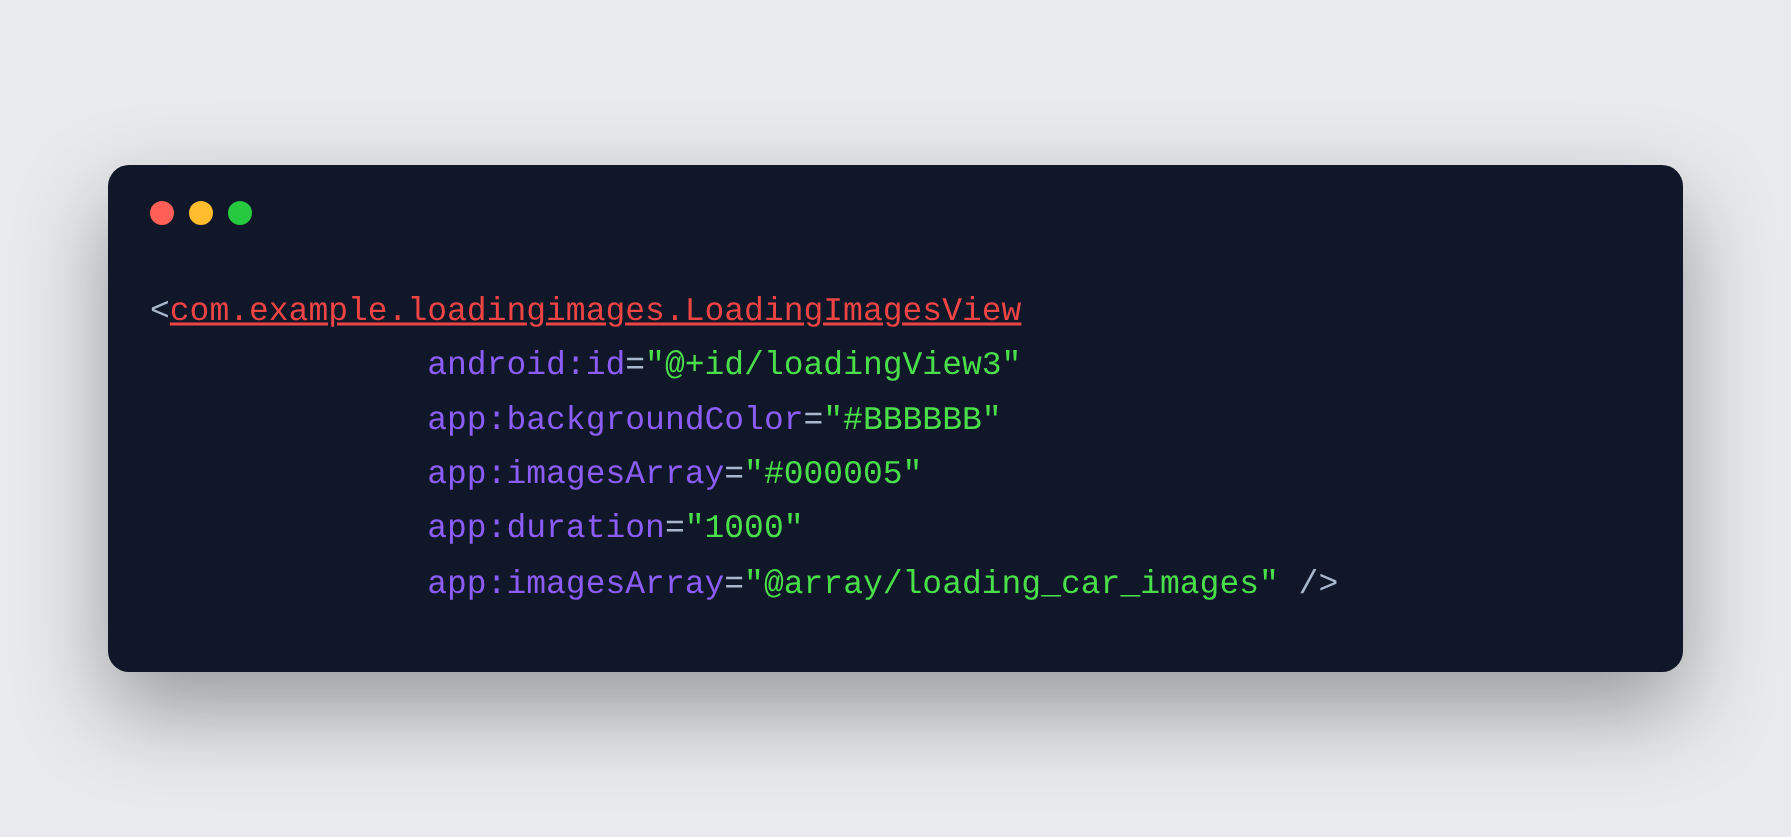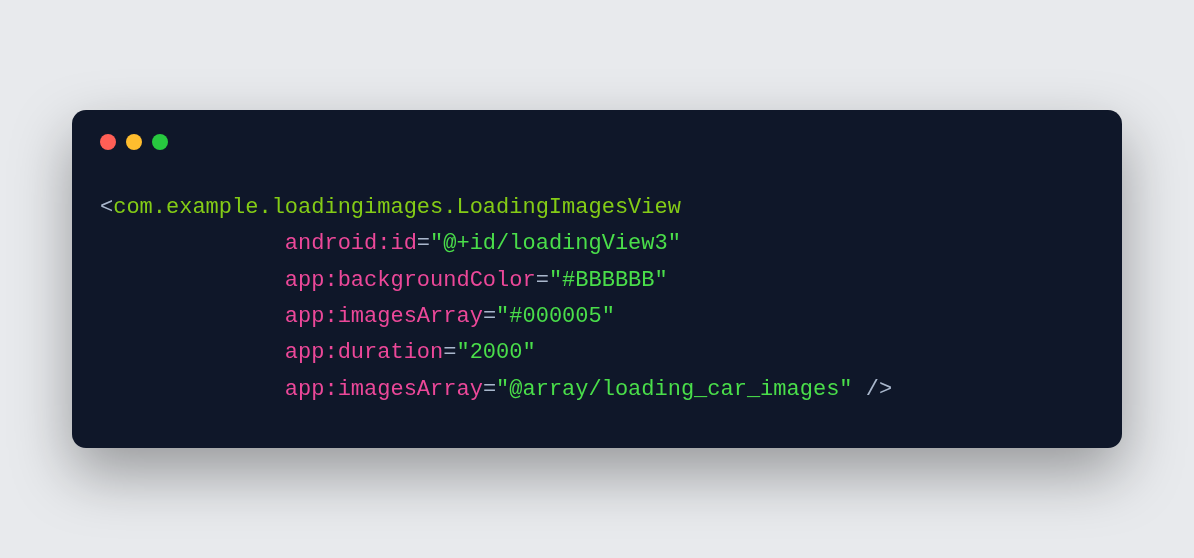--- a/index.html
+++ b/index.html
@@ -45,22 +45,22 @@
     
     .code-content {
       padding: 40px 28px 40px 28px;
       font-size: 22px;
       line-height: 1.65;
       white-space: pre;
       color: #a9b7cc;
     }
     
     .tag-bracket { color: #a9b7cc; }
-    .tag-name { color: #84cc16; }
-    .attr-name { color: #ec4899; text-align: center; }
+    .tag-name { color: #ef4444; text-decoration: underline; }
+    .attr-name { color: #8b5cf6; text-align: center; }
     .equals { color: #a9b7cc; }
     .string { color: #4ade4a; }
     
     .indent {
       display: inline-block;
       width: 14ch;
     }
   </style>
 </head>
 <body>
@@ -68,15 +68,15 @@
 <div class="code-window">
   <div class="window-controls">
     <div class="control-dot dot-close"></div>
     <div class="control-dot dot-minimize"></div>
     <div class="control-dot dot-maximize"></div>
   </div>
   <div class="code-content"><span class="tag-bracket">&lt;</span><span class="tag-name">com.example.loadingimages.LoadingImagesView</span>
 <span class="indent"></span><span class="attr-name">android:id</span><span class="equals">=</span><span class="string"><span>"</span><span>@+id/loadingView3</span><span>"</span></span>
 <span class="indent"></span><span class="attr-name">app:backgroundColor</span><span class="equals">=</span><span class="string"><span>"</span><span>#BBBBBB</span><span>"</span></span>
 <span class="indent"></span><span class="attr-name">app:imagesArray</span><span class="equals">=</span><span class="string"><span>"</span><span>#000005</span><span>"</span></span>
-<span class="indent"></span><span class="attr-name">app:duration</span><span class="equals">=</span><span class="string"><span>"</span><span>2000</span><span>"</span></span>
+<span class="indent"></span><span class="attr-name">app:duration</span><span class="equals">=</span><span class="string"><span>"</span><span>1000</span><span>"</span></span>
 <span class="indent"></span><span class="attr-name">app:imagesArray</span><span class="equals">=</span><span class="string"><span>"</span><span>@array/loading_car_images</span><span>"</span></span><span class="tag-bracket"> /&gt;</span></div>
 </div>
 
 </body></html>

